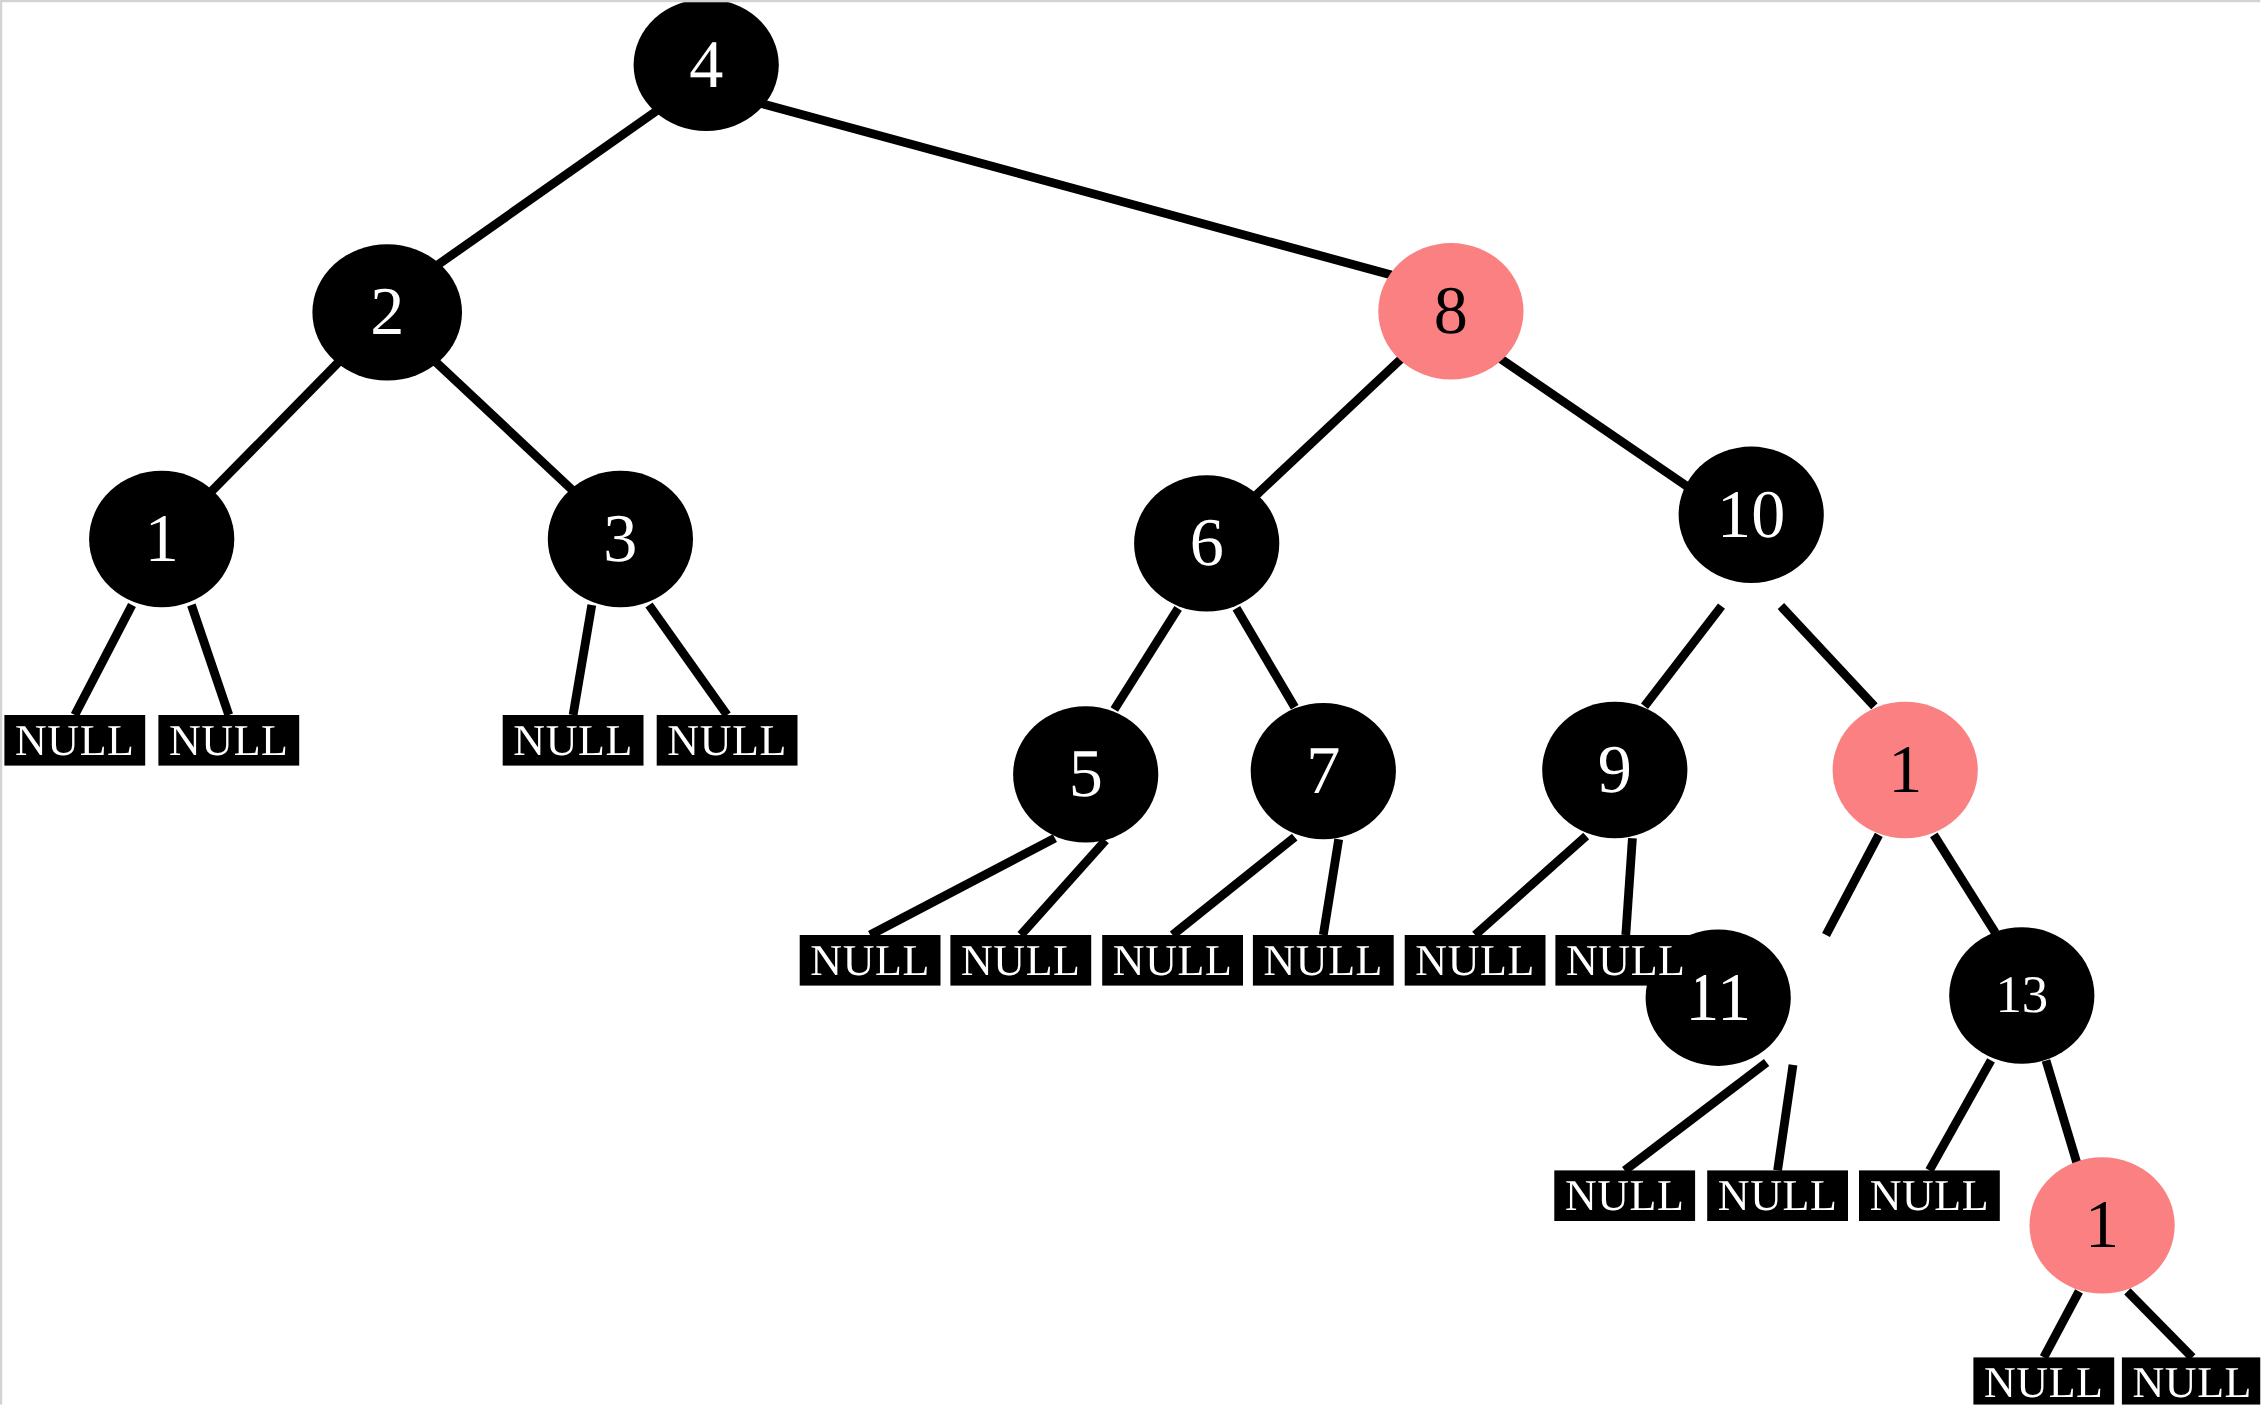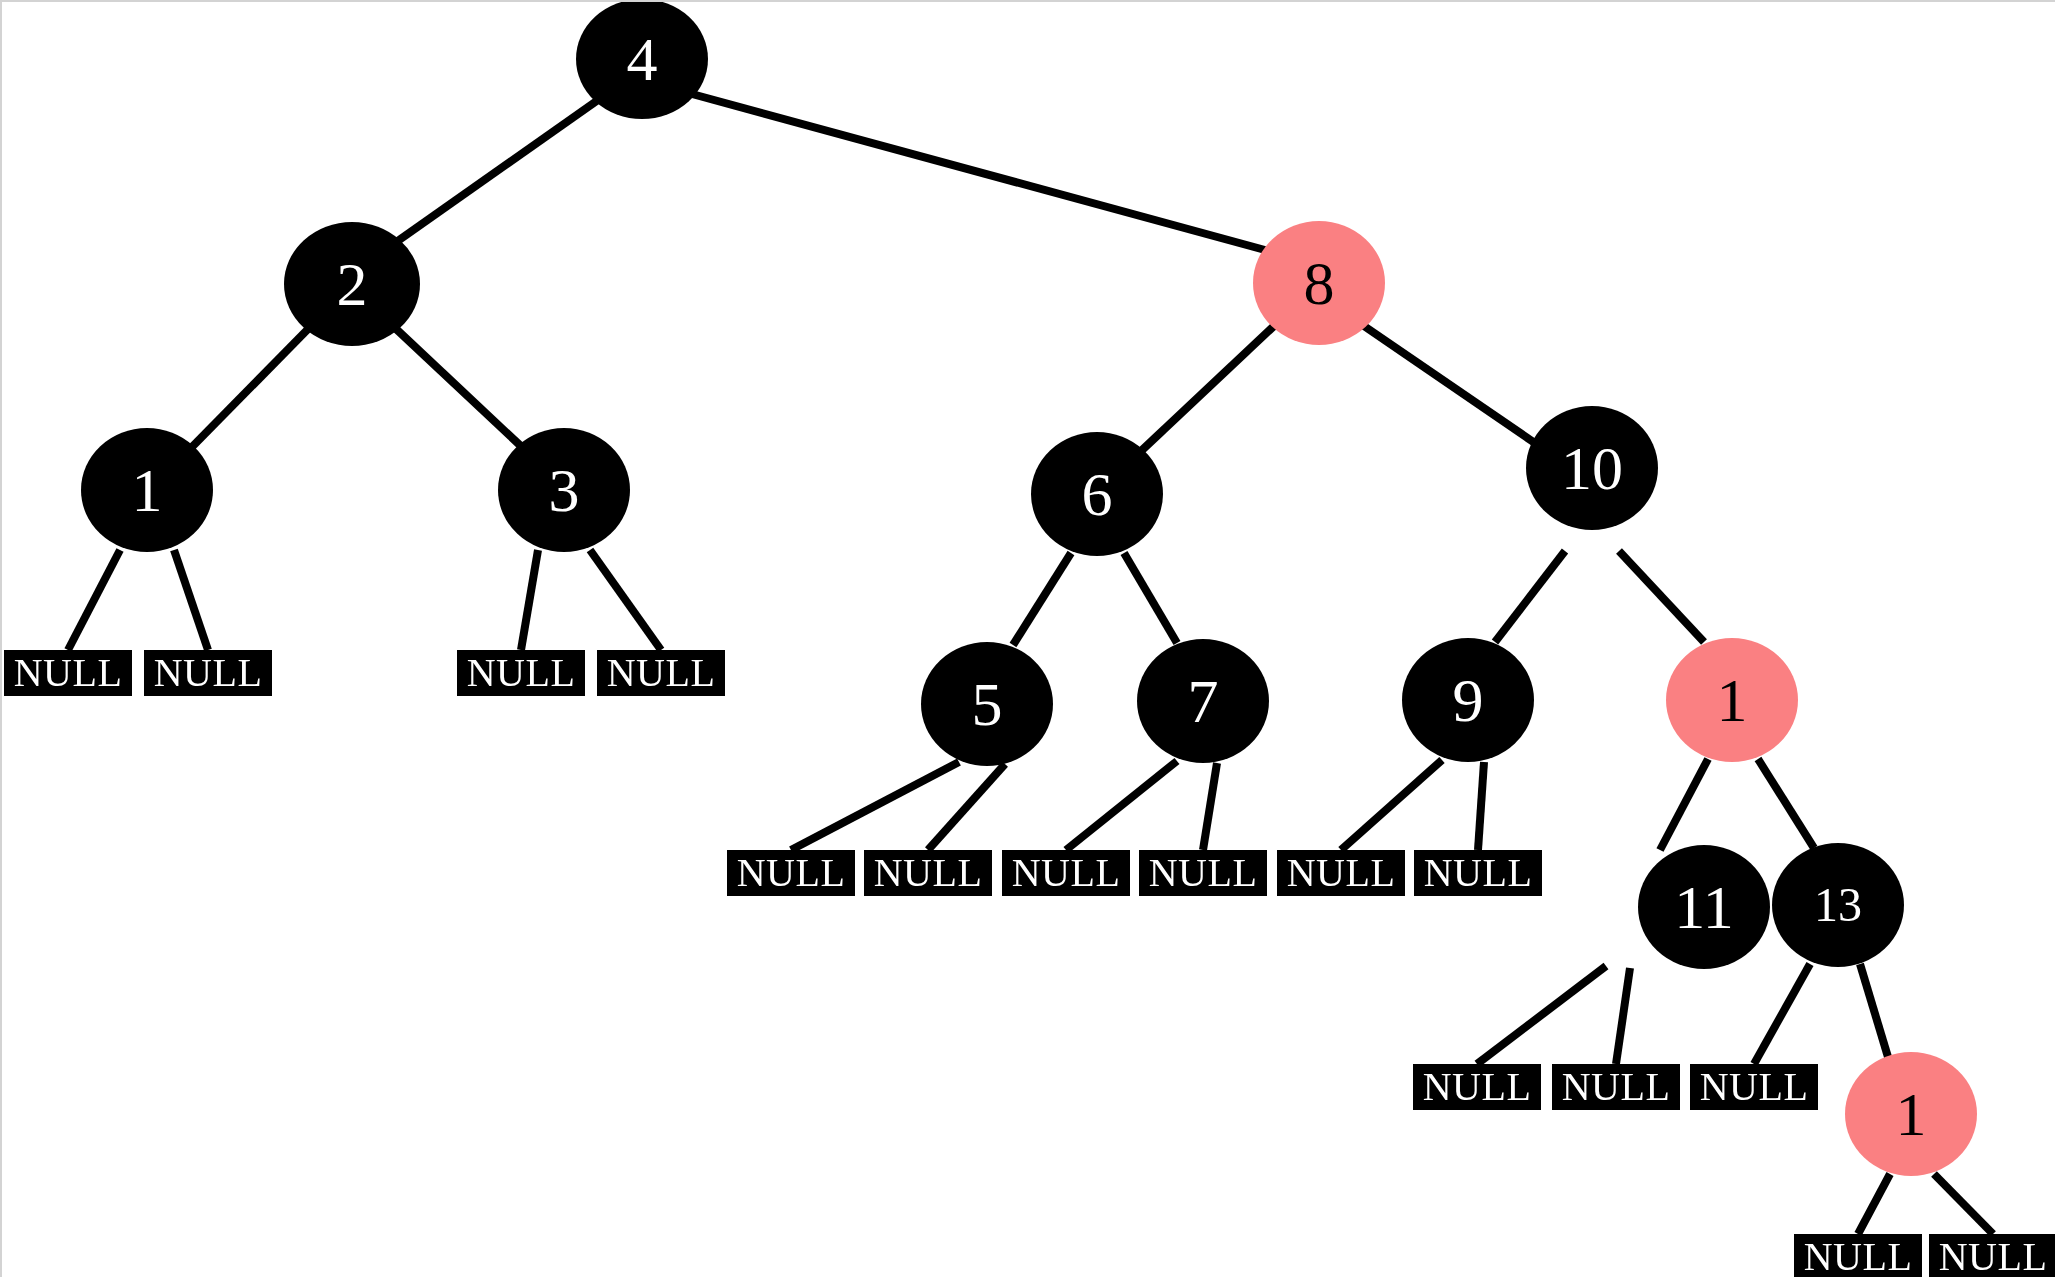--- a/index.html
+++ b/index.html
@@ -117,21 +117,21 @@
       </div>
       <div class="node black" style="left: 1135px; top: 637px; width: 132px; height: 124px; font-size: 62px;">
         <span>7</span>
       </div>
       <div class="node black" style="left: 1400px; top: 636px; width: 132px; height: 124px; font-size: 62px;">
         <span>9</span>
       </div>
       <div class="node red" style="left: 1664px; top: 636px; width: 132px; height: 124px; font-size: 62px;">
         <span>1</span>
       </div>
-      <div class="node black" style="left: 1636px; top: 843px; width: 132px; height: 124px; font-size: 62px;">
+      <div class="node black" style="left: 1494px; top: 843px; width: 132px; height: 124px; font-size: 62px;">
         <span>11</span>
       </div>
       <div class="node black" style="left: 1770px; top: 841px; width: 132px; height: 124px; font-size: 48px;">
         <span>13</span>
       </div>
       <div class="node red" style="left: 1843px; top: 1050px; width: 132px; height: 124px; font-size: 62px;">
         <span>1</span>
       </div>
     </div>
   <div id="null-layer">

